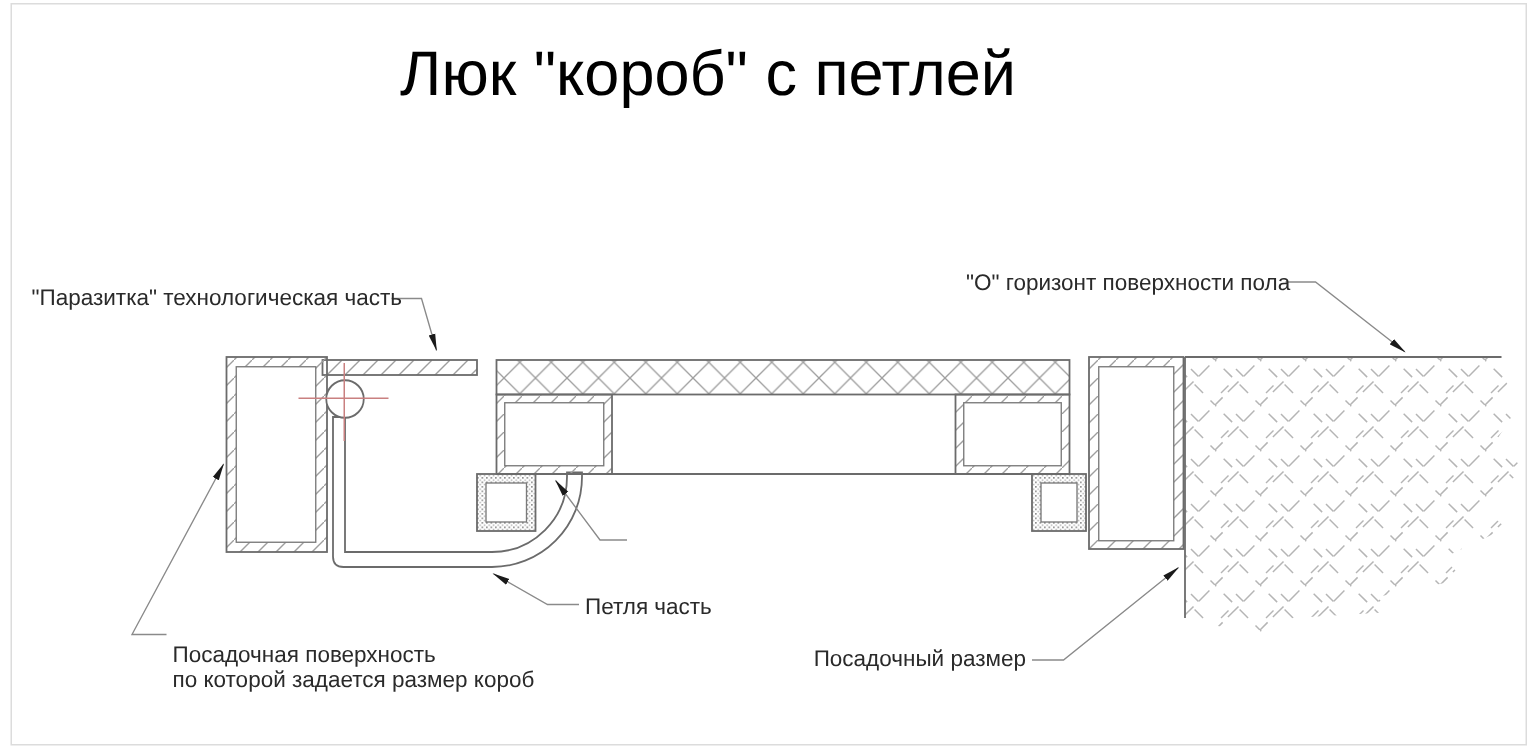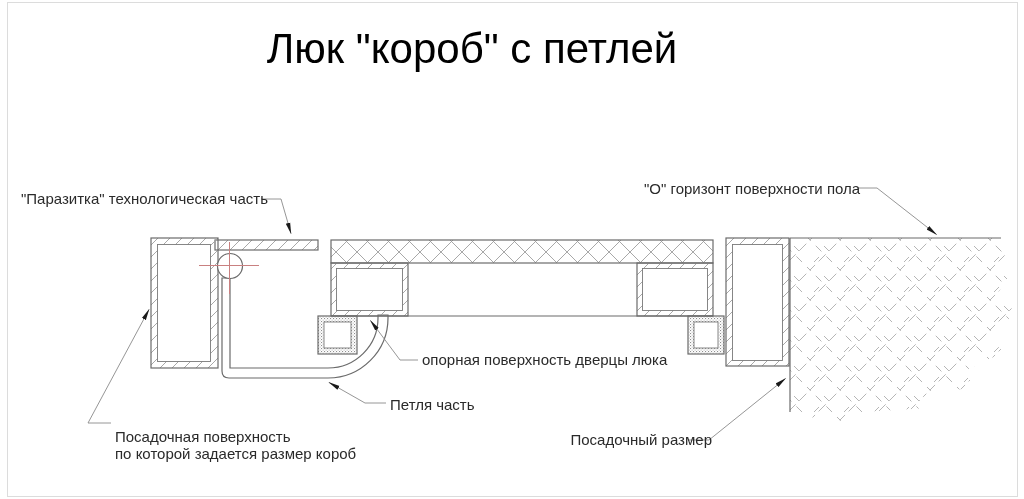--- a/index.html
+++ b/index.html
@@ -128,26 +128,25 @@
       <path class="ld" marker-end="url(#arrow)" d="M688,440 L709,440 L785.5,378.5"></path>
     </g>
   </svg>
 
   <div class="ttl">Люк "короб" с петлей</div>
 
   <div class="lbl" style="left:21px;top:190px">"Паразитка" технологическая часть</div>
 
   <div class="lbl" style="left:644px;top:180px">"О" горизонт поверхности пола</div>
 
-  <div class="lbl" style="left:422px;top:351px">опорная поверхность дверцы люка</div>
 
   <div class="lbl" style="left:390px;top:396px">Петля часть</div>
 
   <div class="lbl" style="left:115px;top:428px">
     <div>Посадочная поверхность</div>
     <div>по которой задается размер короб</div>
   </div>
 
-  <div class="lbl right" style="left:524px;top:431px;width:188px">
+  <div class="lbl right" style="left:496px;top:431px;width:188px">
     <div>Посадочный размер</div>
   </div>
 
 </div>
 
 </body></html>

